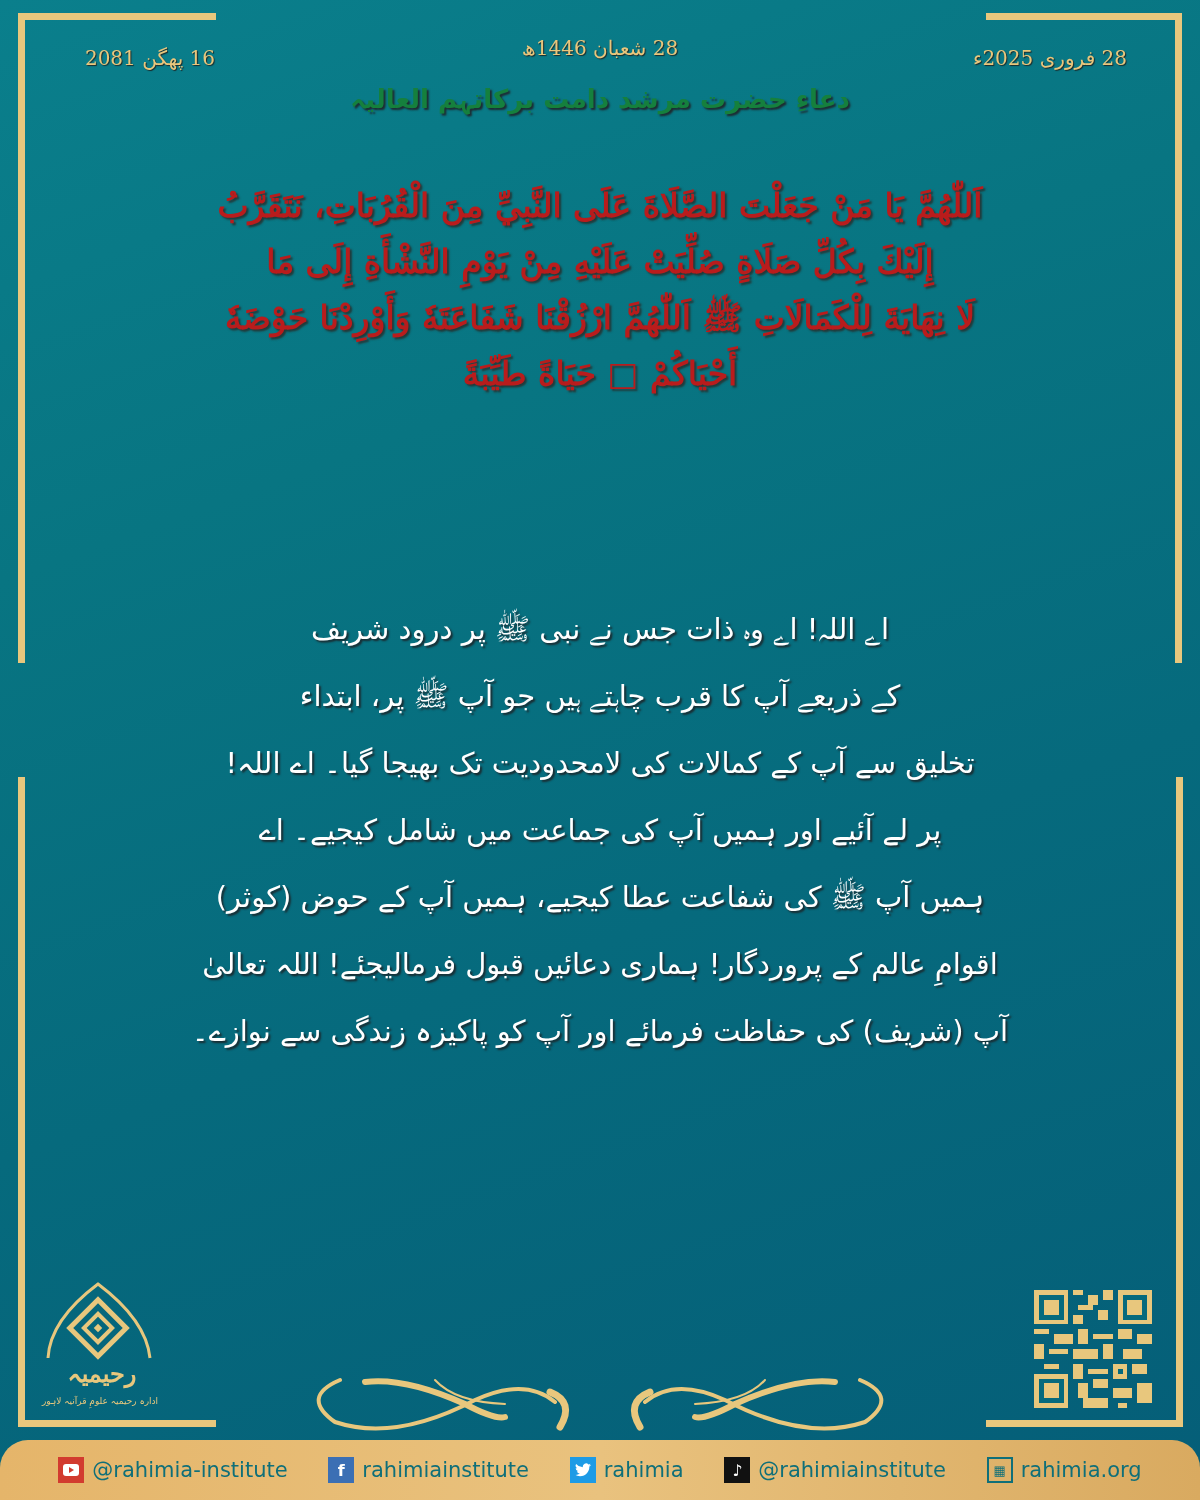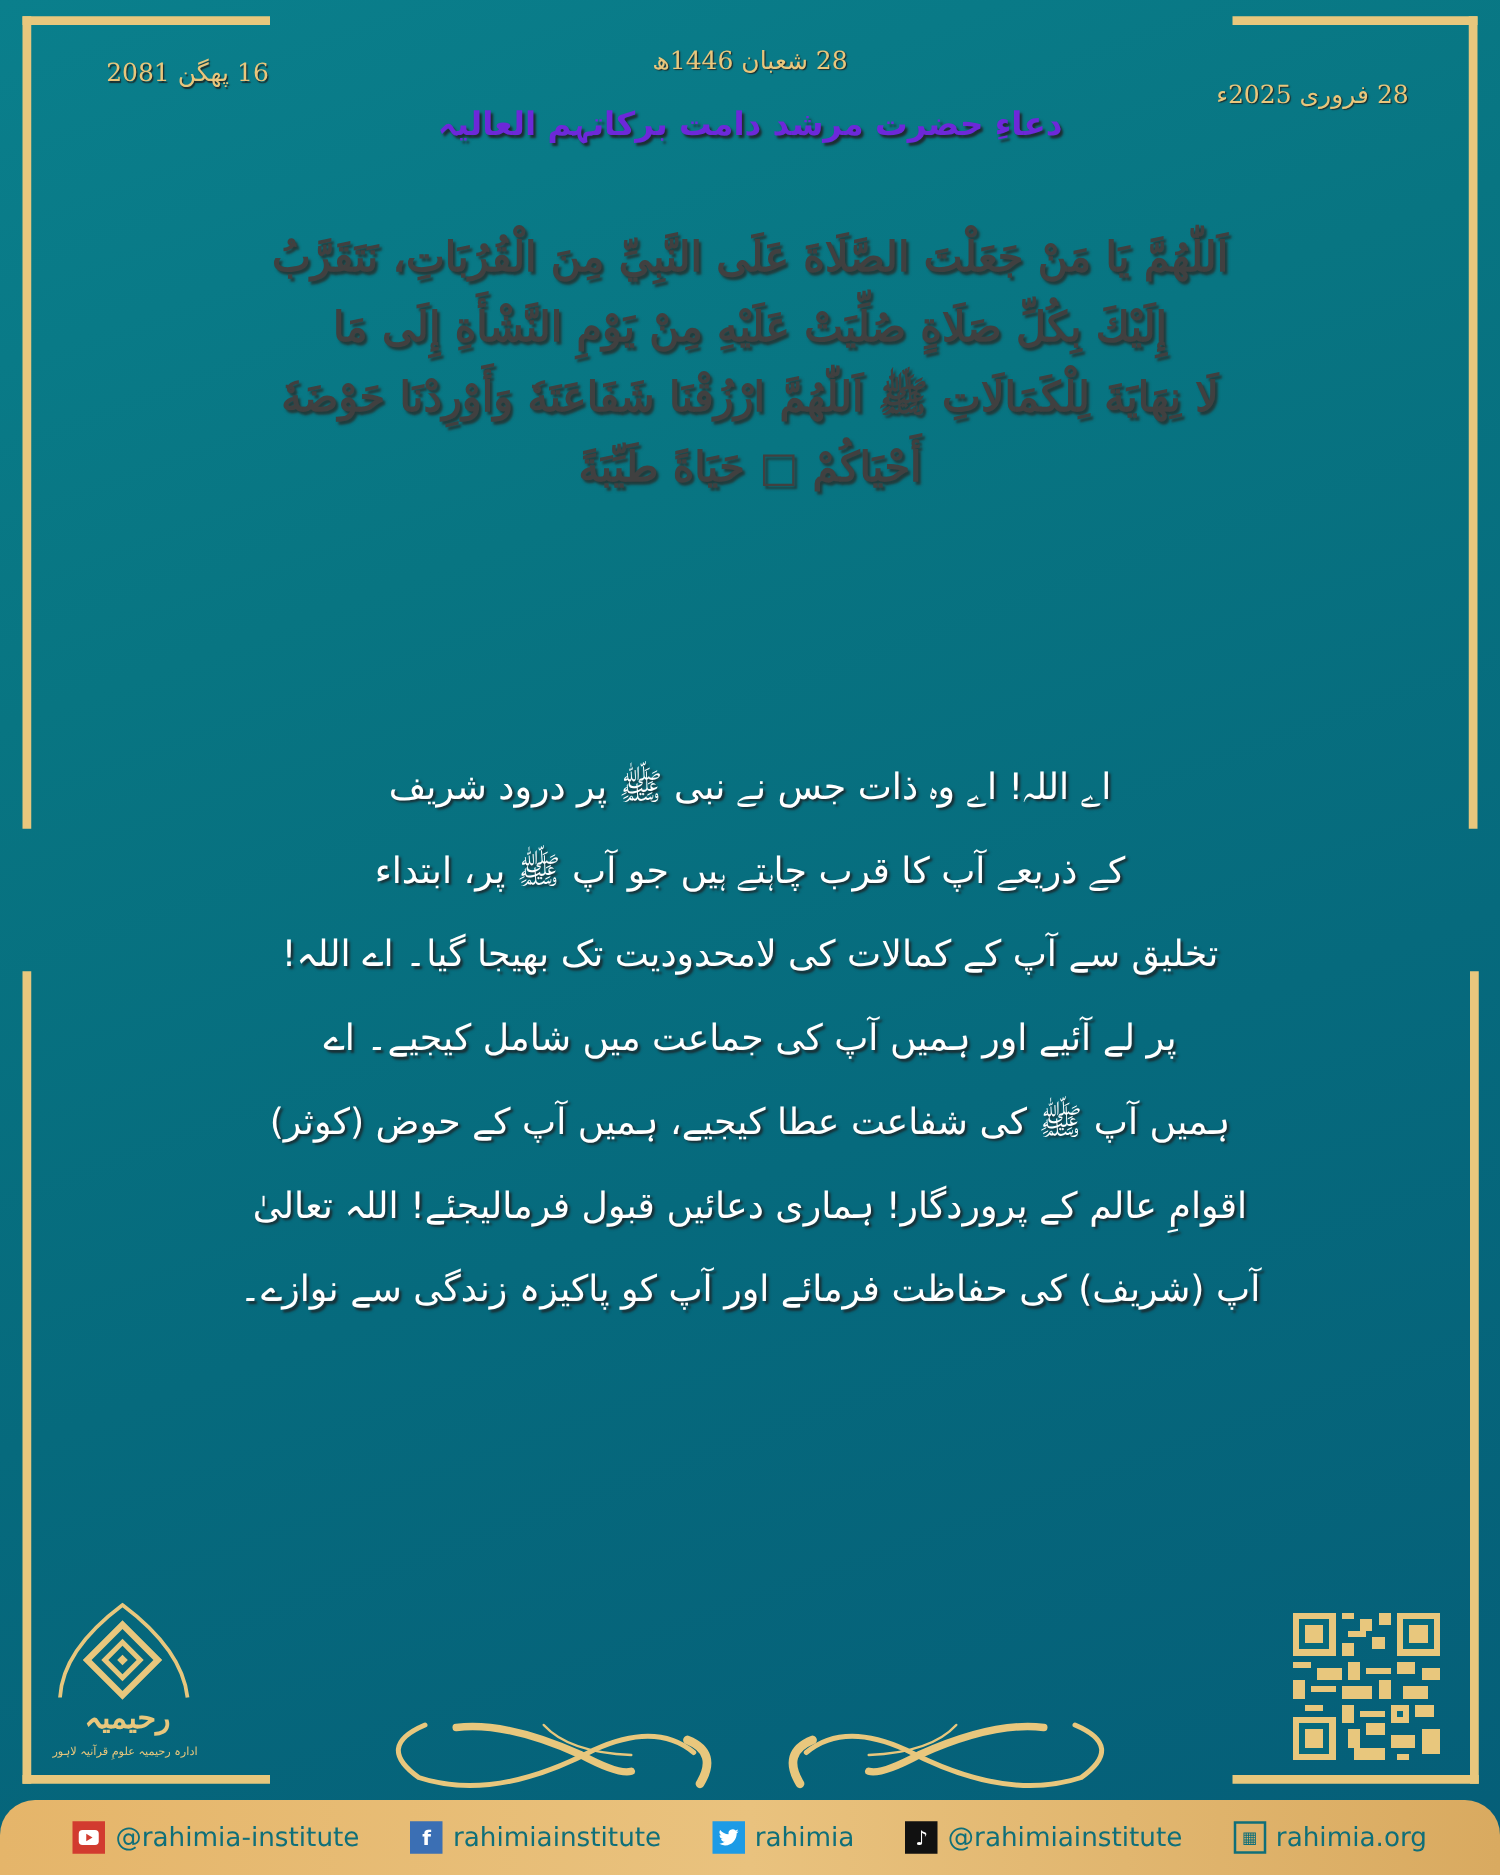--- a/index.html
+++ b/index.html
@@ -8,26 +8,26 @@
       background: linear-gradient(160deg, #0a7f8c 0%, #087582 30%, #066a7d 60%, #055e78 100%);
       font-family: "DejaVu Sans", sans-serif;
     }
     .bar { position: absolute; background: #e8c77d; }
     .date {
       position: absolute; color: #e9c67c; font-family: "DejaVu Serif", serif;
       font-size: 20px; text-shadow: 1px 1px 1px #1c2a2a; direction: rtl;
     }
     .title {
       position: absolute; left: 0; right: 0; top: 84px; text-align: center;
-      color: #6d28d9; font-family: "DejaVu Sans", sans-serif; font-weight: bold;
+      color: #15803d; font-family: "DejaVu Sans", sans-serif; font-weight: bold;
       font-size: 26px; direction: rtl; text-shadow: 2px 2px 2px #1e2b30;
     }
     .arabic {
       position: absolute; left: 150px; right: 150px; top: 178px;
-      text-align: center; direction: rtl; color: #404040;
+      text-align: center; direction: rtl; color: #b91c1c;
       font-family: "DejaVu Serif", serif; font-weight: bold; font-size: 33px;
       line-height: 56px; text-shadow: 2px 2px 2px #223a3a;
     }
     .arabic div { white-space: nowrap; }
     .urdu {
       position: absolute; left: 150px; right: 150px; top: 596px;
       text-align: center; direction: rtl; color: #ffffff;
       font-family: "DejaVu Sans", sans-serif; font-size: 29px;
       line-height: 67px; text-shadow: 2px 2px 2px #1b2a2f;
     }
@@ -52,21 +52,21 @@
 <div class="bar" style="left:18px;top:13px;width:7px;height:650px;"></div>
 <div class="bar" style="left:986px;top:13px;width:196px;height:7px;"></div>
 <div class="bar" style="left:1175px;top:13px;width:7px;height:650px;"></div>
 <div class="bar" style="left:18px;top:777px;width:7px;height:650px;"></div>
 <div class="bar" style="left:18px;top:1420px;width:198px;height:7px;"></div>
 <div class="bar" style="left:1176px;top:777px;width:7px;height:650px;"></div>
 <div class="bar" style="left:986px;top:1420px;width:197px;height:7px;"></div>
 
 <div class="date" style="left:500px;top:36px;width:200px;text-align:center;">28 شعبان 1446ھ</div>
 <div class="date" style="left:70px;top:46px;width:160px;text-align:center;">16 پھگن 2081</div>
-<div class="date" style="left:960px;top:63px;width:180px;text-align:center;">28 فروری 2025ء</div>
+<div class="date" style="left:960px;top:46px;width:180px;text-align:center;">28 فروری 2025ء</div>
 
 <div class="title">دعاءِ حضرت مرشد دامت برکاتہم العالیہ</div>
 
 <div class="arabic">
   <div>اَللّٰهُمَّ يَا مَنْ جَعَلْتَ الصَّلَاةَ عَلَى النَّبِيِّ مِنَ الْقُرُبَاتِ، نَتَقَرَّبُ</div>
   <div>إِلَيْكَ بِكُلِّ صَلَاةٍ صُلِّيَتْ عَلَيْهِ مِنْ يَوْمِ النَّشْأَةِ إِلَى مَا</div>
   <div>لَا نِهَايَةَ لِلْكَمَالَاتِ ﷺ اَللّٰهُمَّ ارْزُقْنَا شَفَاعَتَهٗ وَأَوْرِدْنَا حَوْضَهٗ</div>
   <div>أَحْيَاكُمْ □ حَيَاةً طَيِّبَةً</div>
 </div>
 

